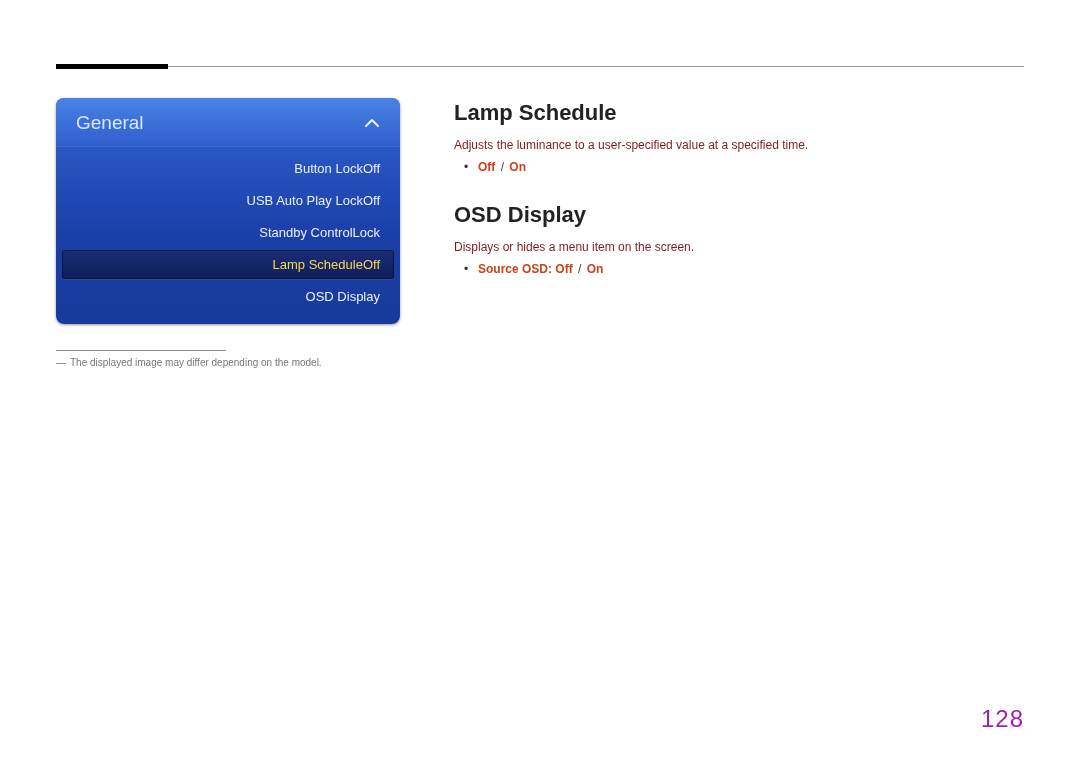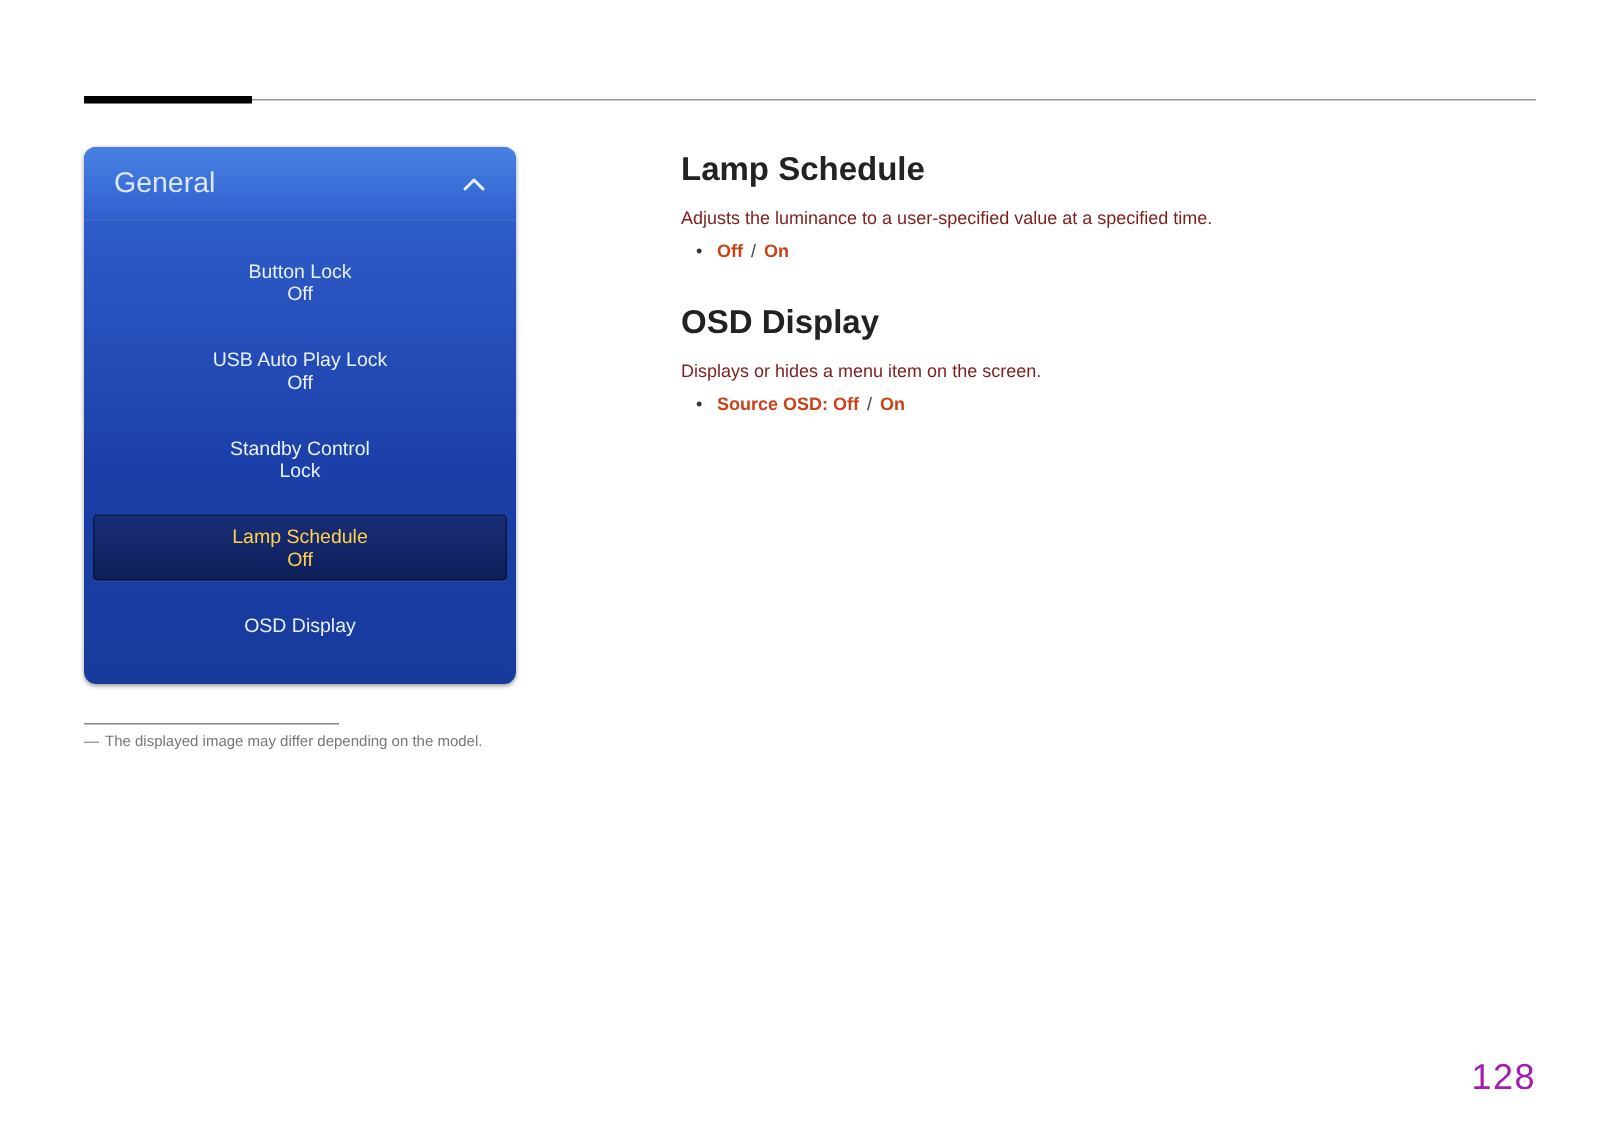--- a/index.html
+++ b/index.html
@@ -33,21 +33,21 @@
     left: 56px;
     right: 56px;
     display: flex;
     gap: 110px;
   }
   .left-col { width: 288px; flex-shrink: 0; }
   .right-col { flex: 1; padding-top: 2px; }
 
   
   .osd-panel {
-    width: 288px;
+    width: 344px;
     border-radius: 8px;
     overflow: hidden;
     background: linear-gradient(to bottom, #3a6fd8 0%, #2d5bc8 15%, #1b3fa8 60%, #173a9c 100%);
     box-shadow: 0 1px 3px rgba(0,0,0,0.4);
   }
   .osd-header {
     display: flex;
     align-items: center;
     justify-content: space-between;
     padding: 14px 20px 12px 20px;
@@ -60,28 +60,27 @@
     font-weight: 400;
   }
   .chevron {
     width: 16px; height: 12px;
     display: inline-block;
   }
   .chevron svg { display:block; }
   .osd-list { padding: 4px 6px 10px 6px; }
   .osd-item {
     display: flex;
-    justify-content: center;
+    justify-content: flex-end;
     align-items: center;
     padding: 7px 14px;
     color: #e9f0ff;
     font-size: 13px;
     border-radius: 3px;
-    margin: 15px 0;
-    flex-direction: column;
+    margin: 3px 0;
   }
   .osd-item.selected {
     background: linear-gradient(to bottom, #1a2e78 0%, #0d1e58 100%);
     color: #ffd24a;
     box-shadow: inset 0 0 0 1px rgba(0,0,0,0.4), 0 1px 0 rgba(255,255,255,0.08);
   }
   .osd-item .val { color: inherit; font-size: 13px; }
   .osd-item:not(.selected) .val { color: #e9f0ff; }
 
   .hr-small {

